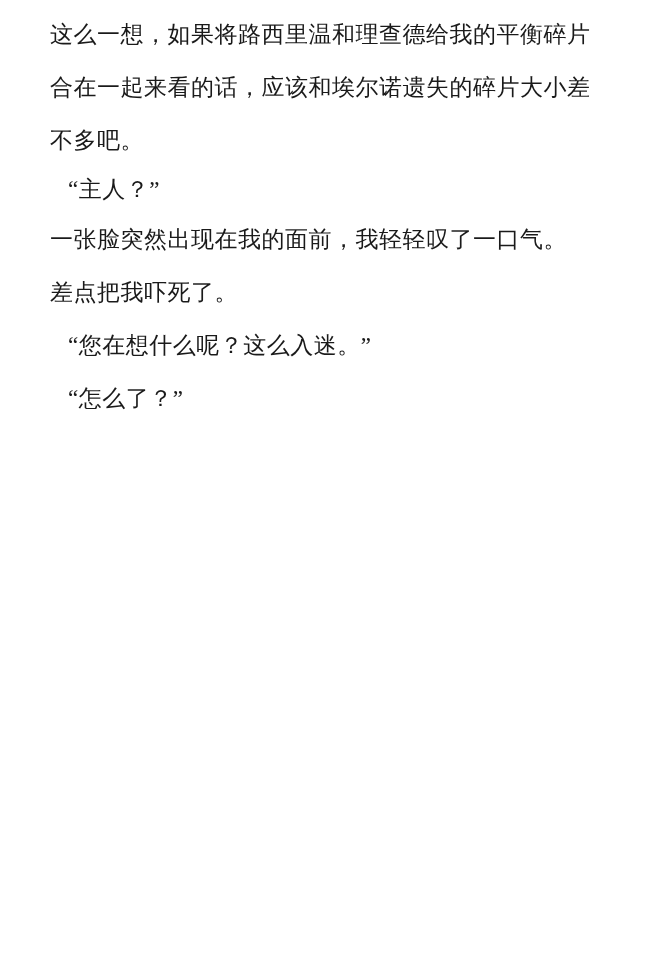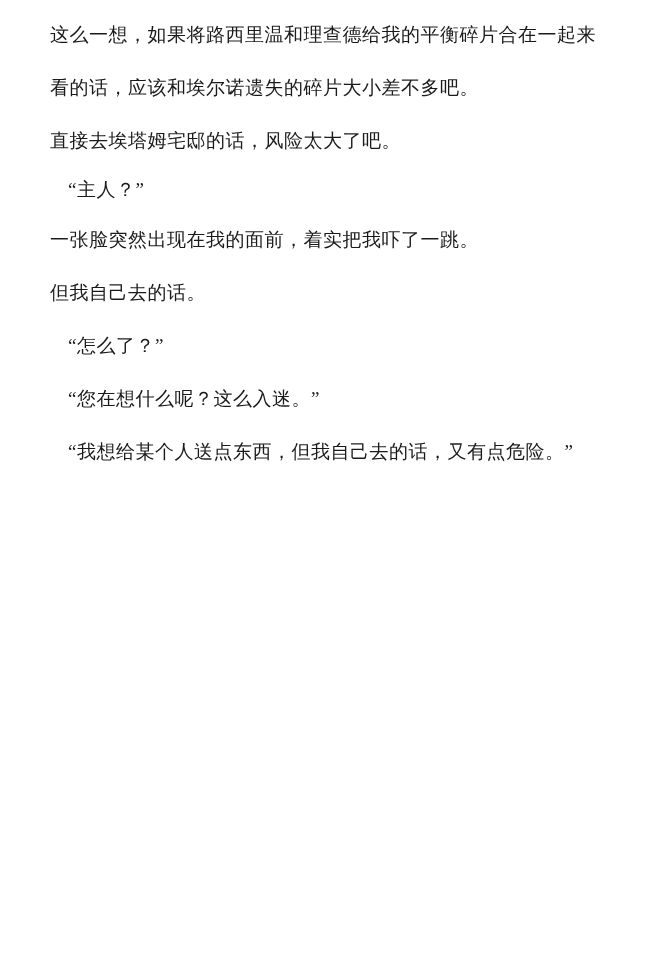--- a/index.html
+++ b/index.html
@@ -15,21 +15,21 @@
     overflow: hidden;
   }
   .page {
     box-sizing: border-box;
     width: 660px;
     height: 966px;
     padding: 8px 48px 0 50px;
     background: #ffffff;
   }
   .para {
-    font-size: 19px;
+    font-size: 23px;
     line-height: 53px;
     letter-spacing: 0.5px;
     margin: 0;
     text-align: left;
     white-space: pre-wrap;
     word-break: break-all;
   }
   .para.quote {
     font-style: italic;
     text-indent: 18px;
@@ -43,29 +43,27 @@
 </style>
 </head>
 <body>
 
 <div class="page">
 
   <p class="para">这么一想，如果将路西里温和理查德给我的平衡碎片合在一起来看的话，应该和埃尔诺遗失的碎片大小差不多吧。</p>
 
 
 
-  <p class="para">直接去埃塔姆宅邸的话，风险太大了吧。</p>
 
   <p class="para speech tight">“主人？”</p>
 
-  <p class="para">一张脸突然出现在我的面前，着实把我吓了一跳。</p>
+  <p class="para">一张脸突然出现在我的面前，我轻轻叹了一口气。</p>
 
 
 
-  <p class="para">但我自己去的话。</p>
+  <p class="para">差点把我吓死了。</p>
+
+  <p class="para speech">“您在想什么呢？这么入迷。”</p>
 
   <p class="para speech">“怎么了？”</p>
 
-  <p class="para speech">“您在想什么呢？这么入迷。”</p>
-
-  <p class="para speech">“我想给某个人送点东西，但我自己去的话，又有点危险。”</p>
 
 </div>
 
 </body></html>

